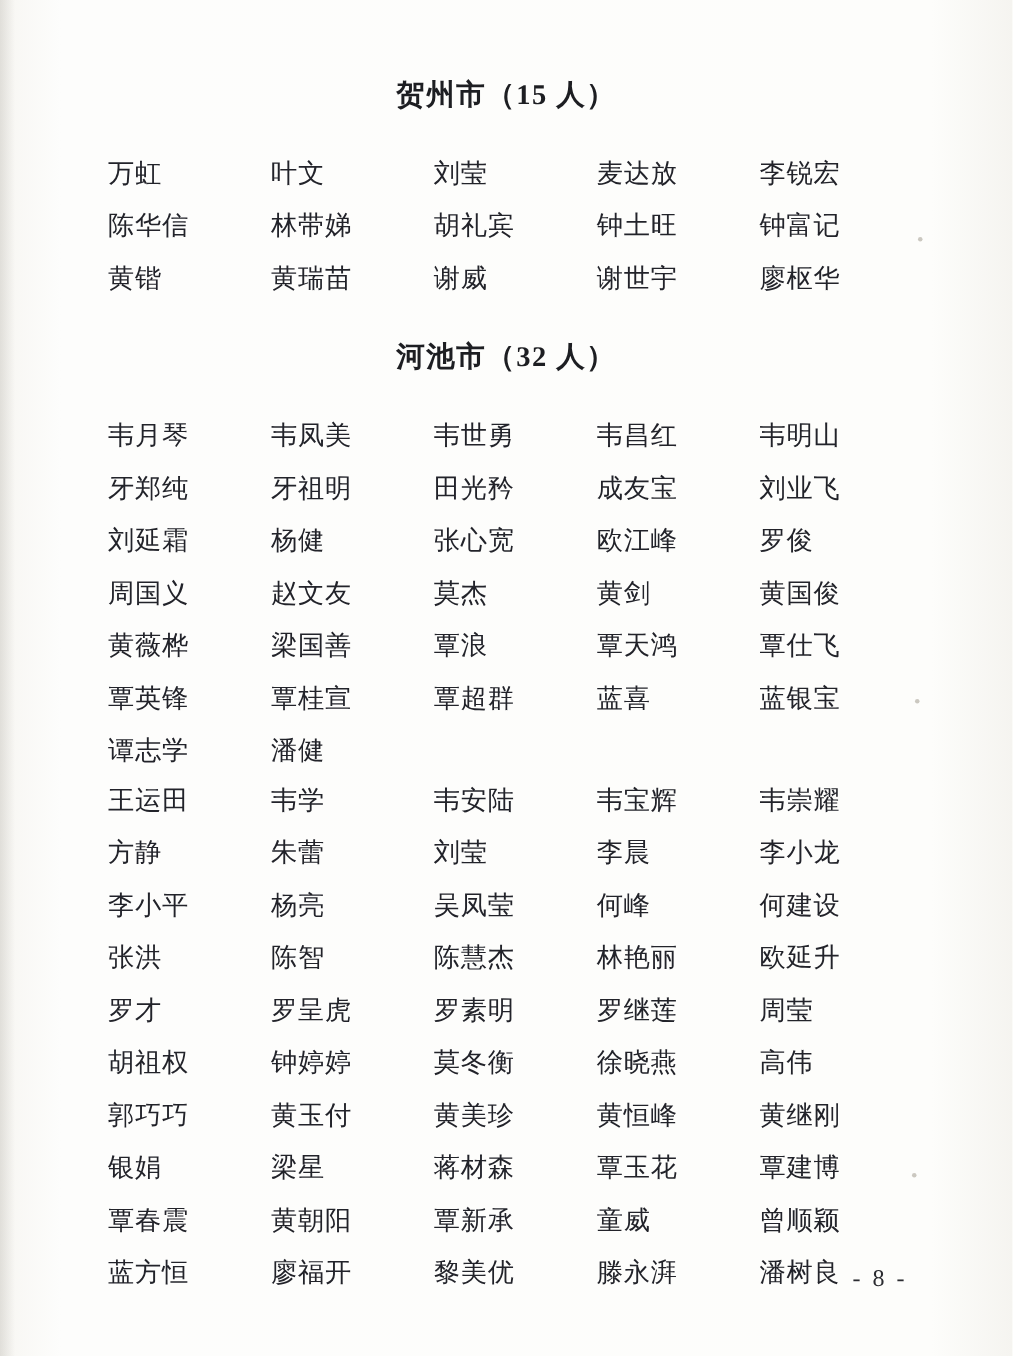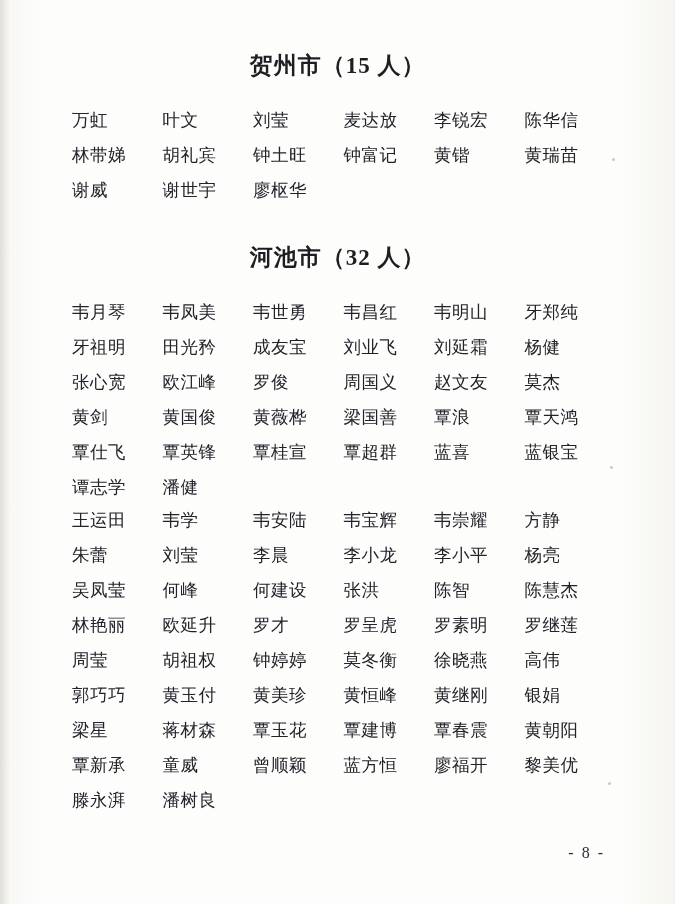--- a/index.html
+++ b/index.html
@@ -21,33 +21,33 @@
     height: 904px;
     box-sizing: border-box;
     padding: 40px 62px 0 62px;
     background: linear-gradient(90deg, #f7f6f2 0%, #fdfdfc 6%, #fdfdfb 92%, #f5f4f0 100%);
   }
   .section {
     margin-bottom: 6px;
   }
   .section-title {
     text-align: center;
-    font-size: 23px;
+    font-size: 19px;
     letter-spacing: 1px;
     font-weight: 700;
     margin: 0 0 26px 0;
     color: #1d1e22;
   }
   .sec-hezhou .section-title { margin-top: 10px; }
-  .sec-hechi .section-title { margin-top: 38px; }
+  .sec-hechi .section-title { margin-top: 26px; }
   .sec-laibin .section-title { margin-top: 34px; }
 
   .name-grid {
     display: grid;
-    grid-template-columns: repeat(6, 1fr);
+    grid-template-columns: repeat(5, 1fr);
     row-gap: 8px;
     column-gap: 0px;
     padding: 0 4px;
   }
   .name {
     font-size: 17.5px;
     line-height: 27px;
     letter-spacing: 0.5px;
     color: #22232a;
     white-space: nowrap;

